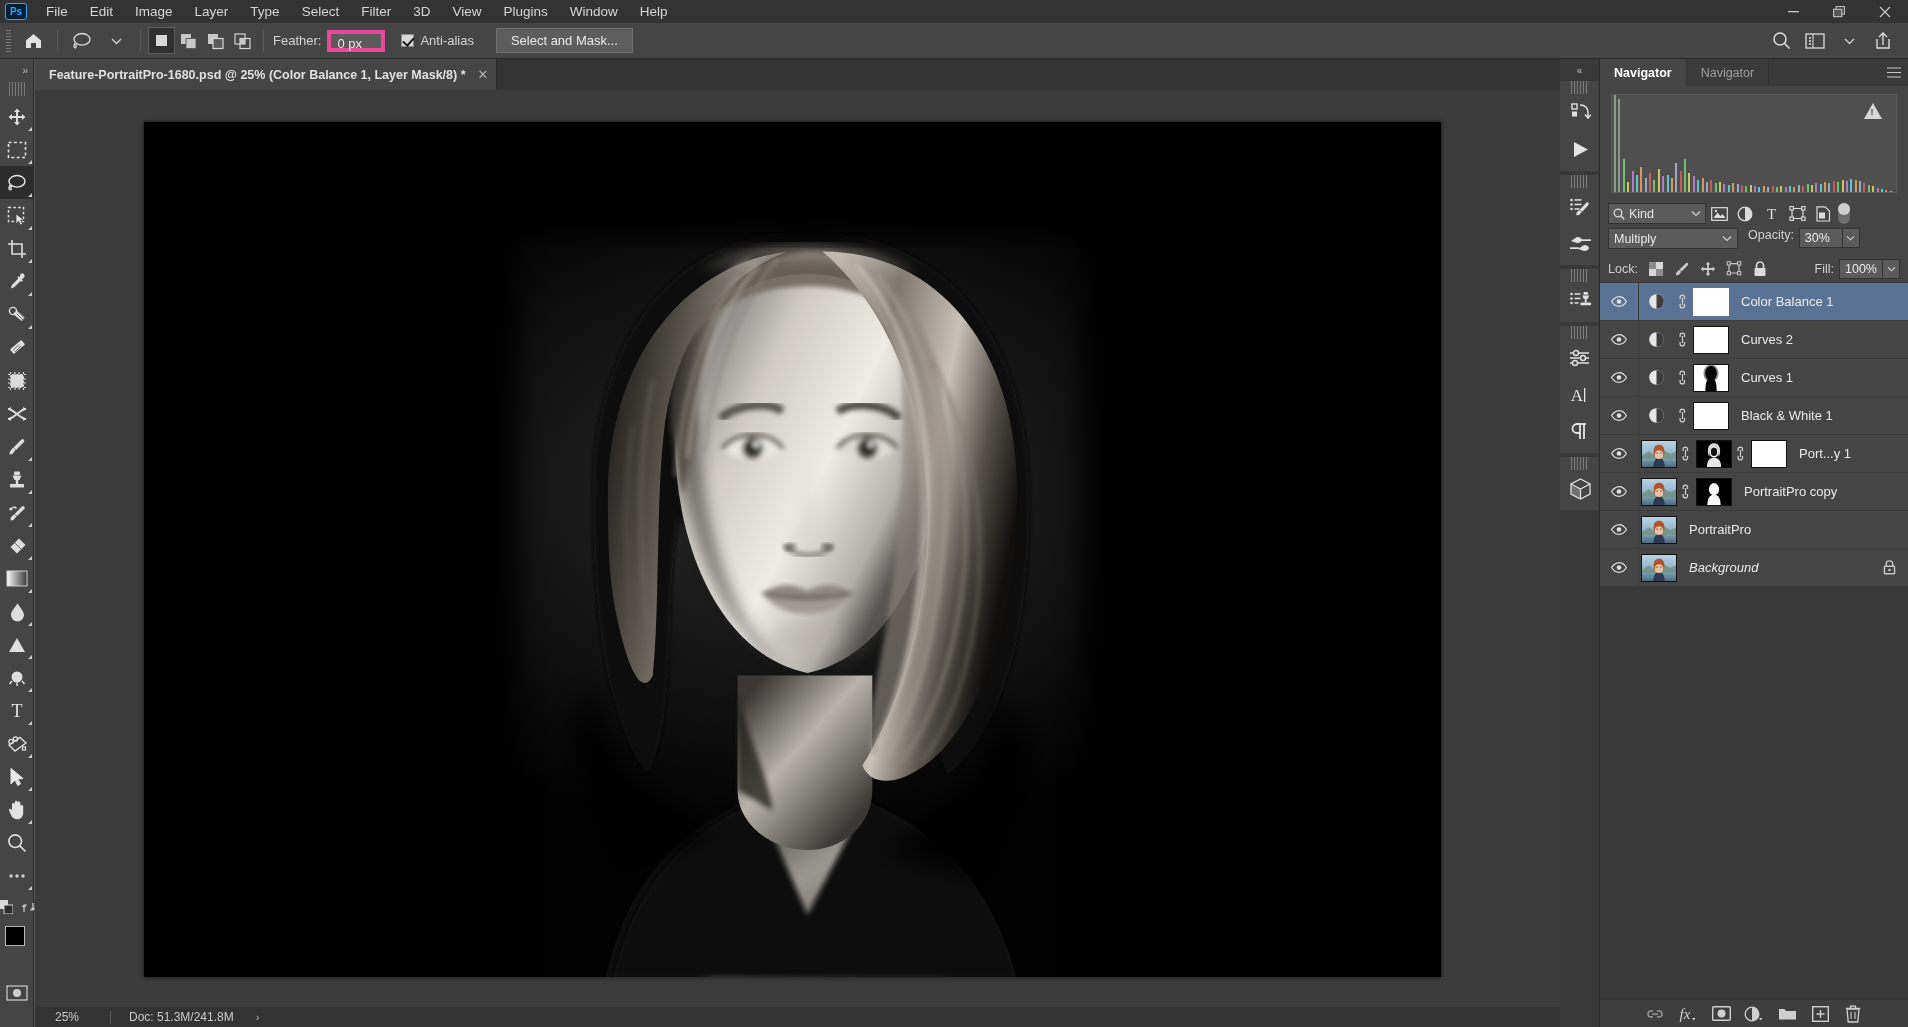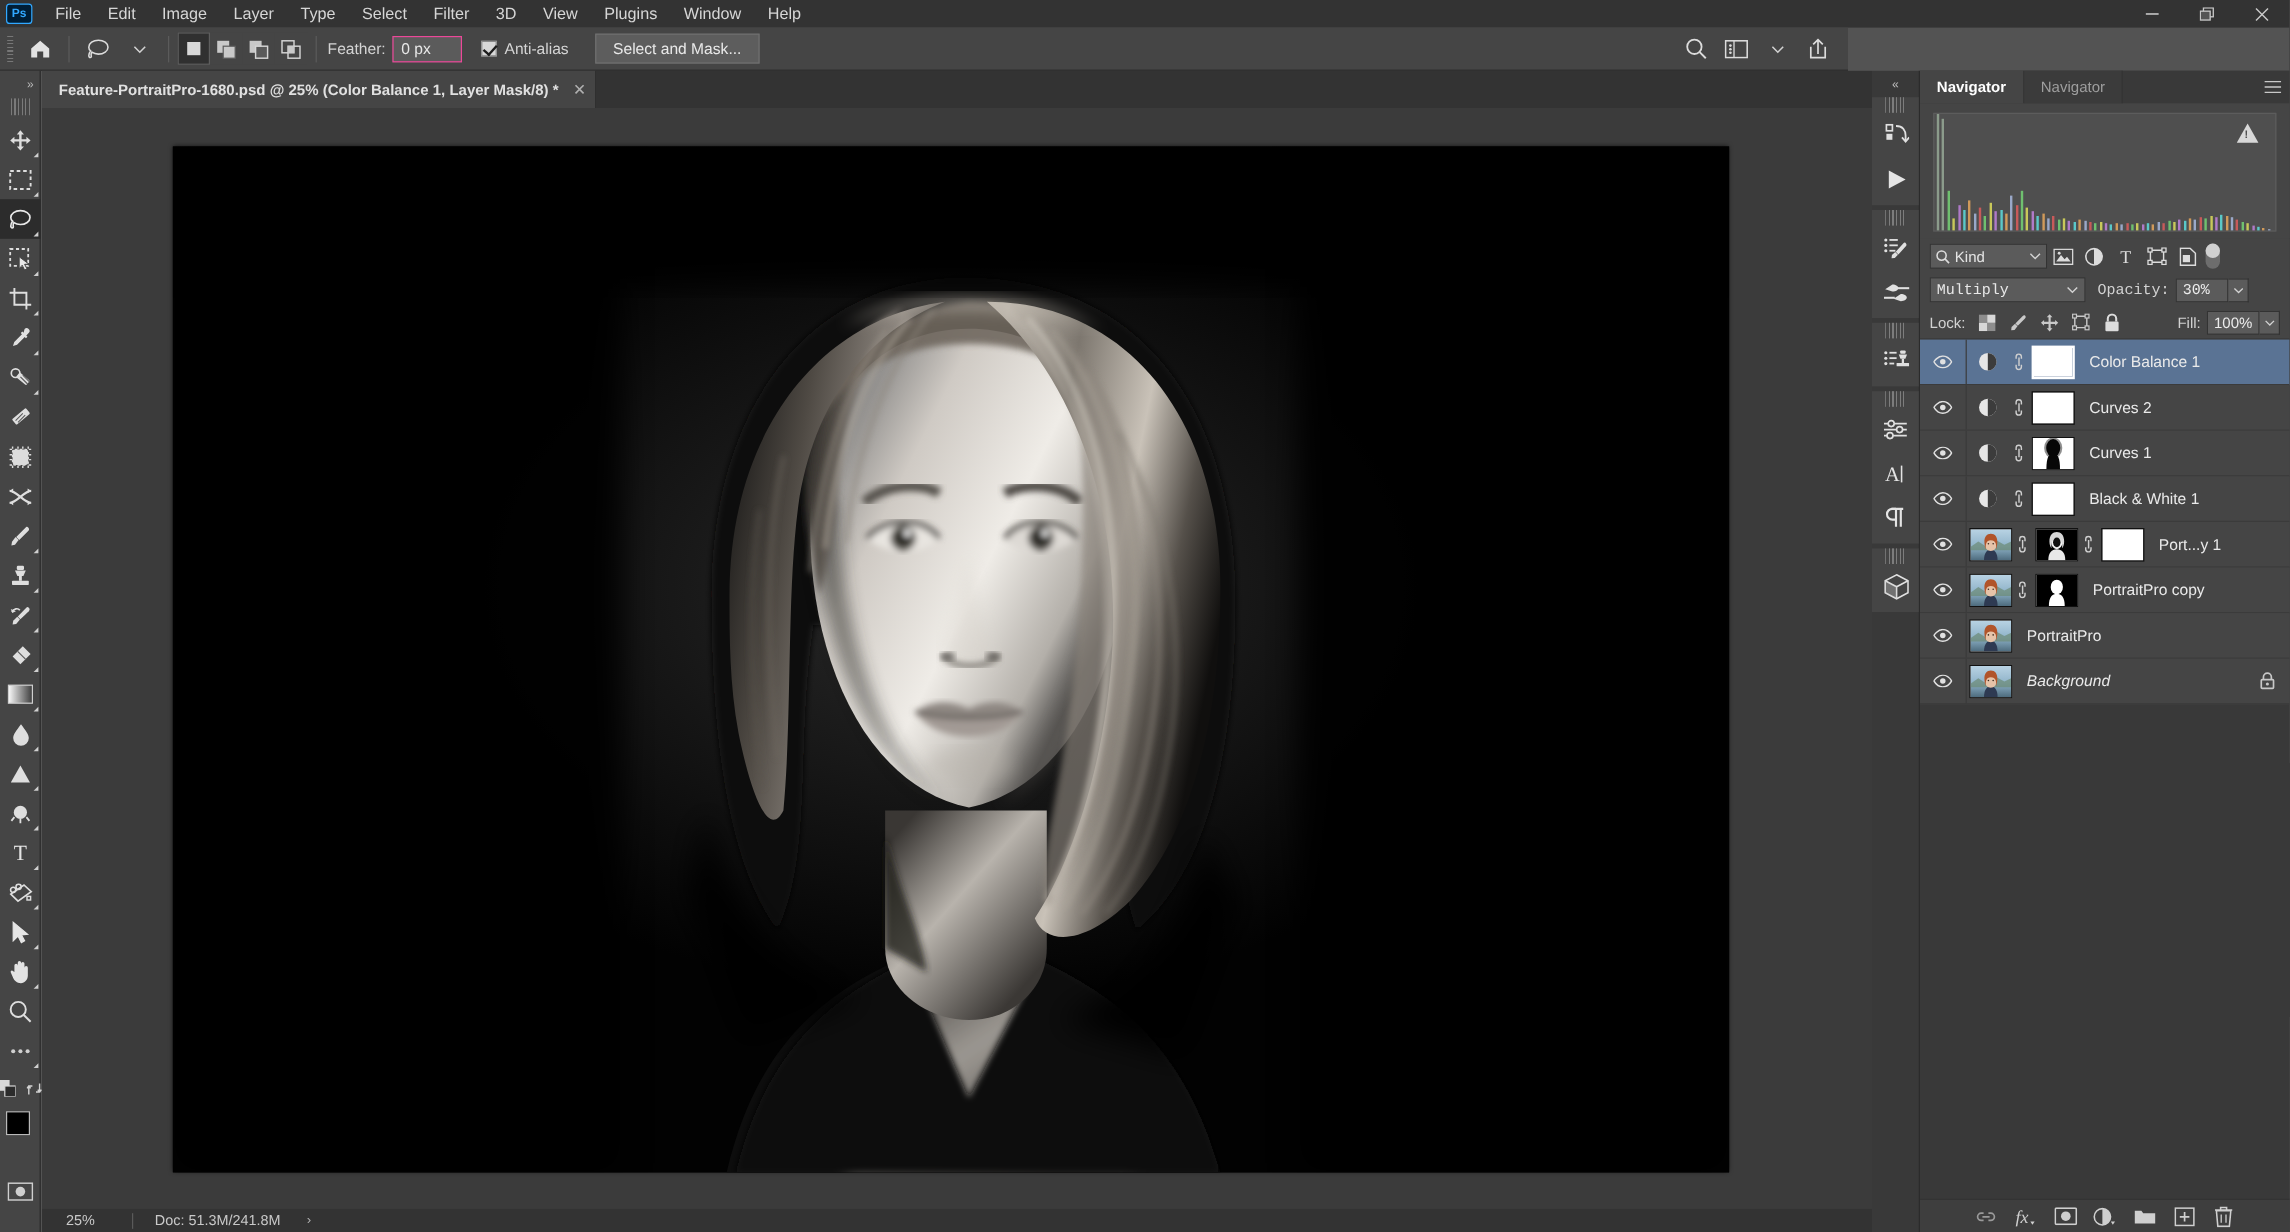--- a/index.html
+++ b/index.html
@@ -29,42 +29,42 @@
     color:#d6d6d6; cursor:default; white-space:nowrap;
   }
   .winctl{ margin-left:auto; display:flex; height:23px; }
   .winbtn{
     width:46px; height:23px; display:flex; align-items:center; justify-content:center;
     color:#c8c8c8; font-size:12px;
   }
 
   
   .optionsbar{
-    position:absolute; left:0; top:23px; width:1540px; height:36px;
+    position:absolute; left:0; top:23px; width:1908px; height:36px;
     background:#454545; border-bottom:1px solid #2b2b2b;
     display:flex; align-items:center;
   }
   .ob-grip{
     width:5px; height:22px; margin:0 5px 0 6px;
     background:repeating-linear-gradient(to bottom,#777 0 1px,transparent 1px 3px);
   }
   .ob-icon{
     width:34px; height:30px; display:flex; align-items:center; justify-content:center;
     color:#dcdcdc;
   }
   .ob-sep{ width:1px; height:22px; background:#5b5b5b; margin:0 7px; }
   .mode-group{ display:flex; align-items:center; }
   .mode-btn{
     width:27px; height:27px; display:flex; align-items:center; justify-content:center;
     background:#454545;
   }
   .mode-btn.active{ background:#303030; border:1px solid #5e5e5e; }
   .ob-label{ font-size:13px; color:#d4d4d4; margin:0 6px 0 2px; }
   .ob-input{
-    height:22px; background:#5b5b5b; border:1px solid #ec4899;
+    height:22px; background:#5b5b5b; border:4px solid #ec4899;
     color:#e8e8e8; font-size:13px; padding:0 6px; line-height:20px;
     font-family:"Liberation Sans", sans-serif;
   }
   .chk{ display:flex; align-items:center; margin-left:16px; }
   .chkbox{
     width:13px; height:13px; background:#d8d8d8; border:1px solid #8a8a8a;
     margin-right:6px; position:relative;
   }
   .chkbox:after{
     content:""; position:absolute; left:3px; top:0px; width:5px; height:9px;
@@ -210,21 +210,21 @@
   }
   .toggle-pill{
     width:12px; height:21px; border-radius:6px; background:#6d6d6d; margin-left:2px;
     position:relative;
   }
   .toggle-pill:after{
     content:""; position:absolute; left:0; top:0; width:12px; height:12px;
     border-radius:50%; background:#d0d0d0;
   }
   .blendrow{
-    height:27px; display:flex; align-items:center; padding:0 8px;font-family:Liberation Mono, monospace;
+    height:27px; display:flex; align-items:flex-start; padding:0 8px;
   }
   .blendsel{
     width:130px; height:21px; background:#5b5b5b; border:1px solid #333;
     display:flex; align-items:center; padding:0 5px; font-size:12.5px; color:#e8e8e8;
   }
   .blendsel .chev{ margin-left:auto; }
   .lbl{ font-size:12.5px; color:#d2d2d2; margin-left:10px; margin-right:5px; }
   .numbox{
     width:44px; height:20px; background:#5b5b5b; border:1px solid #333;
     color:#ececec; font-size:12.5px; text-align:left; padding:0 5px; line-height:18px;

